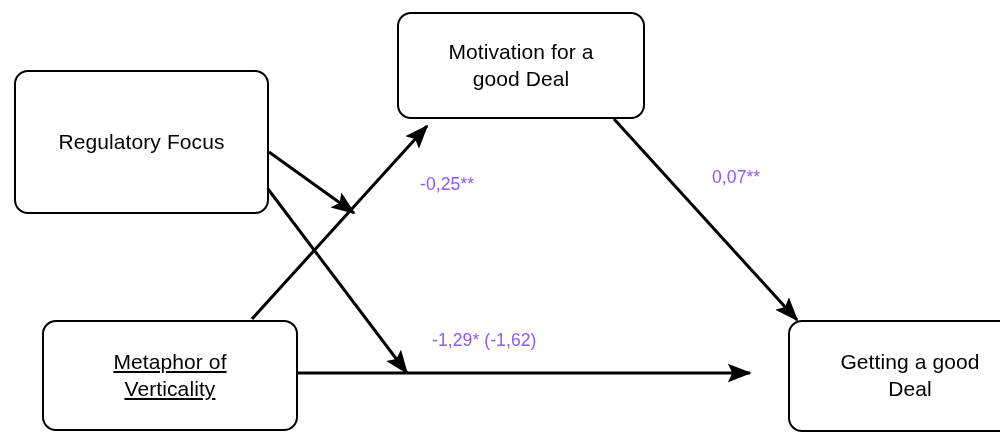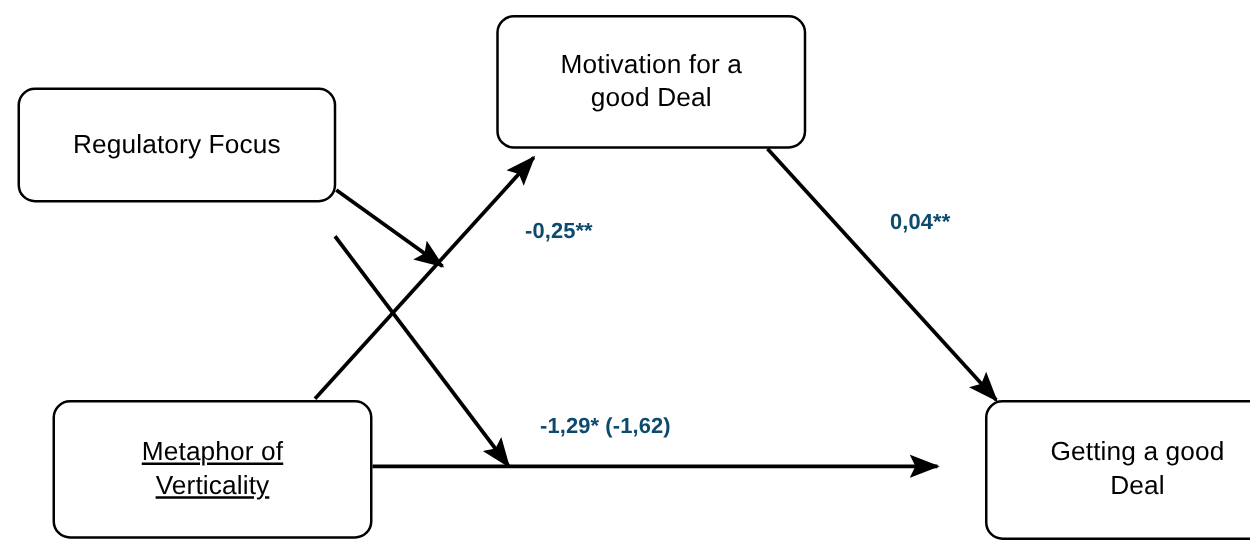--- a/index.html
+++ b/index.html
@@ -38,27 +38,26 @@
     letter-spacing: 0.1px;
     z-index: 3;
   }
   .node-label {
     display: block;
     white-space: pre-line;
     padding: 0 10px;
   }
   .edge-label {
     position: absolute;
-    color: #0c4a6e;
+    color: #8b5cf6;
     font-size: 17.5px;
     line-height: 1.1;
     white-space: nowrap;
     z-index: 4;
     letter-spacing: 0.1px;
-    font-weight: bold;
   }
 </style>
 </head>
 <body>
 
 <div id="diagram-root">
 
   <svg id="diagram-svg" viewBox="0 0 1000 446">
     <defs>
       <marker id="arrowhead" markerWidth="9" markerHeight="9" refX="7.4" refY="3.2" orient="auto" markerUnits="strokeWidth">
@@ -70,38 +69,38 @@
 
     <line x1="269" y1="152" x2="354" y2="213" stroke="#000000" stroke-width="3" marker-end="url(#arrowhead)"></line>
 
     <line x1="268" y1="189" x2="407" y2="373" stroke="#000000" stroke-width="3" marker-end="url(#arrowhead)"></line>
 
     <line x1="614" y1="119" x2="797" y2="320" stroke="#000000" stroke-width="3" marker-end="url(#arrowhead)"></line>
 
     <line x1="298" y1="373" x2="750" y2="373" stroke="#000000" stroke-width="3" marker-end="url(#arrowhead)"></line>
   </svg>
 
-  <div class="node-box" style="left:14px; top:70px; width:255px; height:92px;">
+  <div class="node-box" style="left:14px; top:70px; width:255px; height:144px;">
     <span class="node-label">Regulatory Focus</span>
   </div>
 
   <div class="node-box" style="left:397px; top:12px; width:248px; height:107px;">
     <span class="node-label">Motivation for a
 good Deal</span>
   </div>
 
   <div class="node-box" style="left:42px; top:320px; width:256px; height:111px;text-decoration:underline;">
     <span class="node-label">Metaphor of
 Verticality</span>
   </div>
 
   <div class="node-box" style="left:788px; top:320px; width:244px; height:112px;">
     <span class="node-label">Getting a good
 Deal</span>
   </div>
 
   <div class="edge-label" style="left:420px; top:175px;">-0,25**</div>
 
-  <div class="edge-label" style="left:712px; top:168px;">0,04**</div>
+  <div class="edge-label" style="left:712px; top:168px;">0,07**</div>
 
   <div class="edge-label" style="left:432px; top:331px;">-1,29* (-1,62)</div>
 
 </div>
 
 </body></html>

